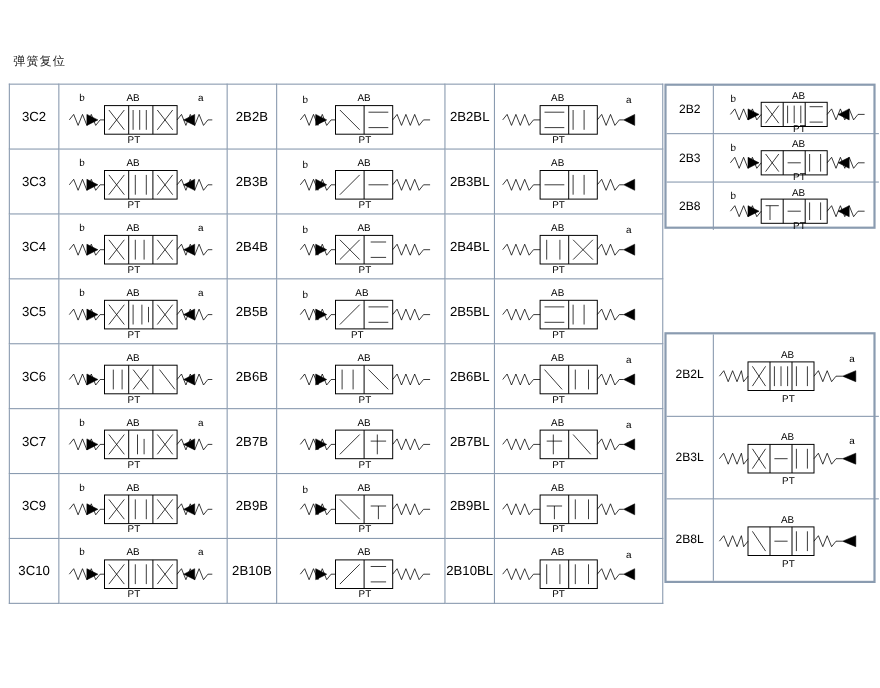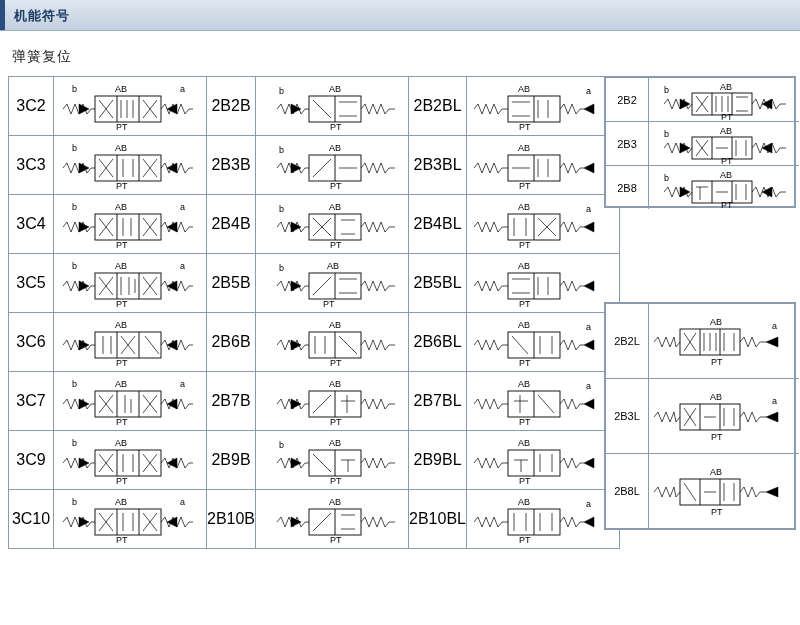--- a/index.html
+++ b/index.html
@@ -23,37 +23,37 @@
     position:absolute;left:0;top:0;width:5px;height:30px;background:#2b4f81;
   }
   .banner .title{
     position:absolute;left:14px;top:7px;
     font-size:13px;font-weight:bold;color:#1f3b63;
     letter-spacing:1px;
   }
 
   .subtitle{
     position:absolute;left:12px;top:48px;
-    font-size:14px;color:#222;letter-spacing:1px;
+    font-size:11px;color:#222;letter-spacing:1px;
   }
 
   
   .main-table{
     position:absolute;left:8px;top:76px;
     border-collapse:collapse;
     table-layout:fixed;
   }
   .main-table td{
     border:1px solid #8a9bb0;
     padding:0;
     vertical-align:middle;
     text-align:center;
     height:58px;
   }
-  .lbl{width:44px;font-size:16px;color:#000;}
+  .lbl{width:44px;font-size:12px;color:#000;}
   .sym{width:152px;}
 
   
   .side{
     position:absolute;
     border:2px solid #8a9bb0;
     background:#fff;
     box-sizing:border-box;
   }
   .side table{border-collapse:collapse;table-layout:fixed;width:100%;height:100%;}
@@ -72,24 +72,20 @@
   .thin{stroke:#000;stroke-width:0.7;fill:none;}
   .tx{font-family:"Liberation Sans",sans-serif;font-size:9px;fill:#000;}
   .txb{font-family:"Liberation Sans",sans-serif;font-size:9px;fill:#000;}
   .filled{fill:#000;stroke:#000;stroke-width:0.5;}
 </style>
 </head>
 <body>
 
 <div class="page">
 
-  <div class="banner">
-    <div class="bar"></div>
-    <div class="title">机能符号</div>
-  </div>
 
   <div class="subtitle">弹簧复位</div>
 
   <table class="main-table">
     <tbody>
 
       <tr>
         <td class="lbl">3C2</td>
         <td class="sym">
           <svg width="150" height="52" viewBox="0 0 150 52">

